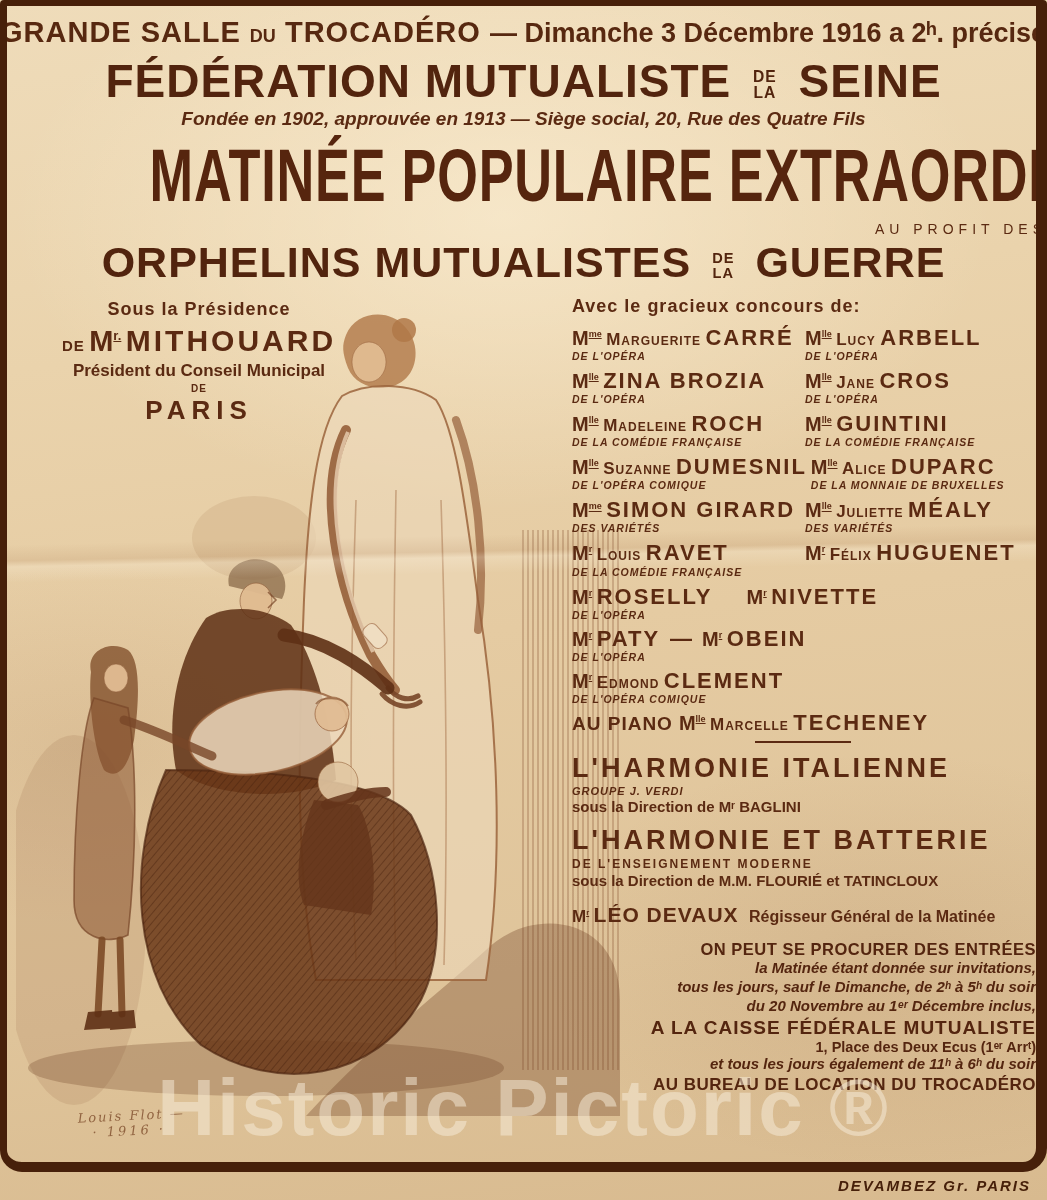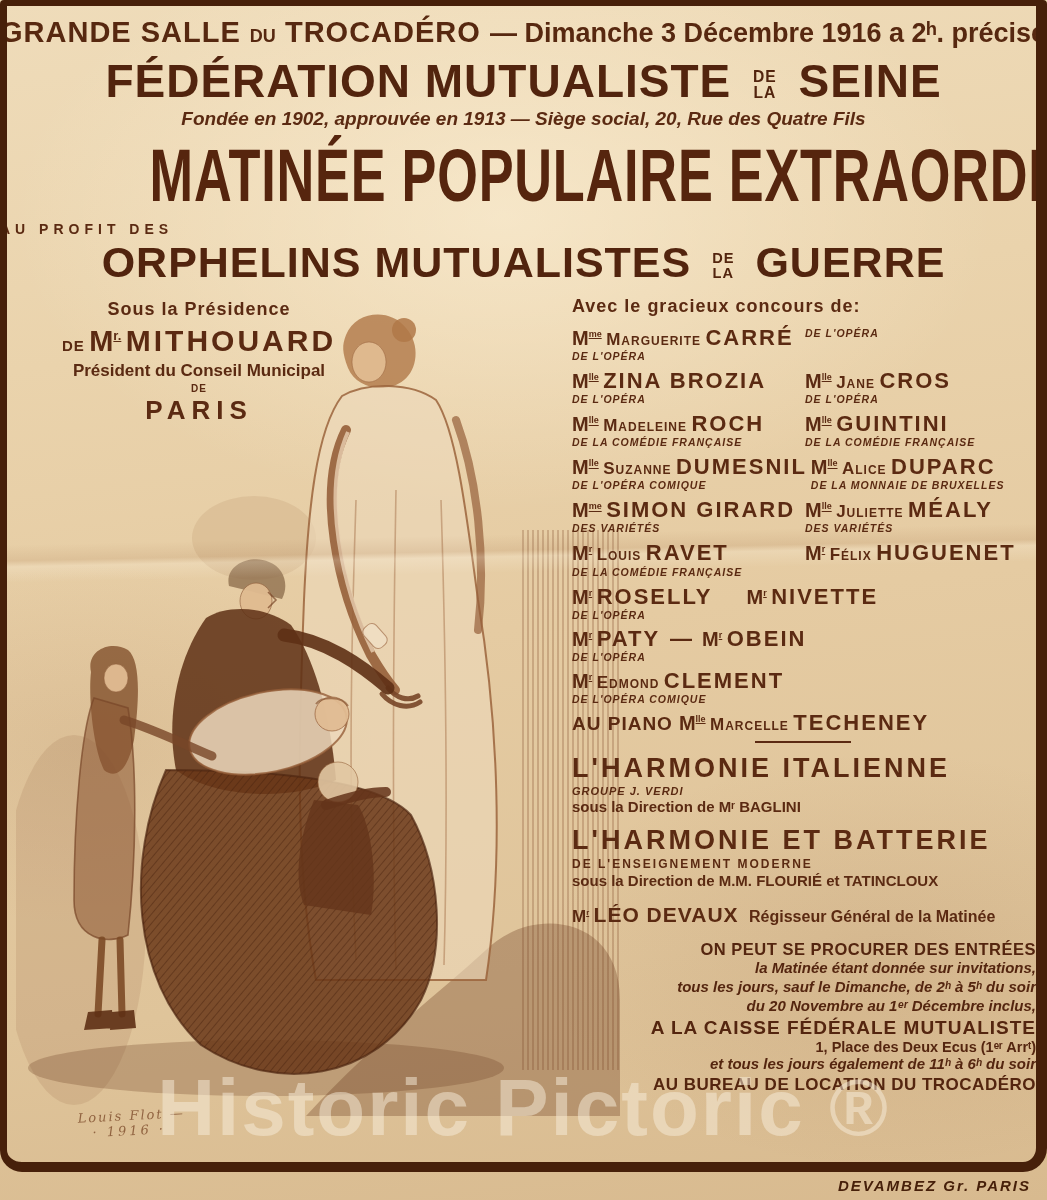--- a/index.html
+++ b/index.html
@@ -26,21 +26,21 @@
   .h1small{font-size:18px;font-weight:700;letter-spacing:0;}
   .h1rest{font-size:27px;font-weight:700;letter-spacing:0;}
   .hdr2{top:54px;left:0;width:100%;text-align:center;white-space:nowrap;
     font-weight:800;font-size:46px;letter-spacing:1px;color:#52240e;}
   .stack{display:inline-flex;flex-direction:column;vertical-align:middle;
     font-size:0.34em;line-height:1.02;font-weight:800;letter-spacing:1px;margin:0 8px;text-align:center;}
   .hdr3{top:108px;left:0;width:100%;text-align:center;font-style:italic;font-weight:600;font-size:19px;}
   .title-line{top:133px;left:0;width:100%;text-align:center;}
   .title-inner{display:inline-block;font-size:67px;font-weight:800;white-space:nowrap;
     letter-spacing:1px;transform:scale(0.78,1.1);transform-origin:center top;color:#56250e;}
-  .profit-line{top:221px;left:0;width:100%;text-align:left;font-size:14px;font-weight:700;letter-spacing:5px;}
+  .profit-line{top:221px;left:0;width:100%;text-align:right;font-size:14px;font-weight:400;letter-spacing:5px;}
   .orph-line{top:238px;left:0;width:100%;text-align:center;white-space:nowrap;
     font-weight:800;font-size:43px;letter-spacing:1px;color:#52240e;}
 
   .presidence{left:30px;top:299px;width:338px;text-align:center;}
   .pres-l1{font-size:18px;font-weight:600;letter-spacing:1px;}
   .pres-name{margin-top:4px;white-space:nowrap;}
   .pres-de{font-size:15px;font-weight:700;letter-spacing:1px;}
   .pres-pre{font-size:29px;font-weight:700;}
   .hsup{font-size:0.45em;vertical-align:super;text-decoration:underline;letter-spacing:0;}
   .pres-last{font-size:30px;font-weight:700;letter-spacing:3px;}
@@ -192,20 +192,21 @@
 
   <div class="abs cast">
     <div class="cast-header">Avec le gracieux concours de:</div>
 
     <div class="pair-row">
       <div>
         <div class="perf-name"><span class="pre"><span>M</span><sup class="hsup">me</sup></span> <span class="first">Marguerite</span> <span class="last">CARRÉ</span></div>
         <div class="perf-sub">DE L'OPÉRA</div>
       </div>
       <div>
+        <div class="perf-name"><span class="pre"><span>M</span><sup class="hsup">lle</sup></span> <span class="first">Lucy</span> <span class="last">ARBELL</span></div>
         <div class="perf-sub">DE L'OPÉRA</div>
       </div>
     </div>
 
     <div class="pair-row">
       <div>
         <div class="perf-name"><span class="pre"><span>M</span><sup class="hsup">lle</sup></span> <span class="first"></span> <span class="last">ZINA BROZIA</span></div>
         <div class="perf-sub">DE L'OPÉRA</div>
       </div>
       <div>

